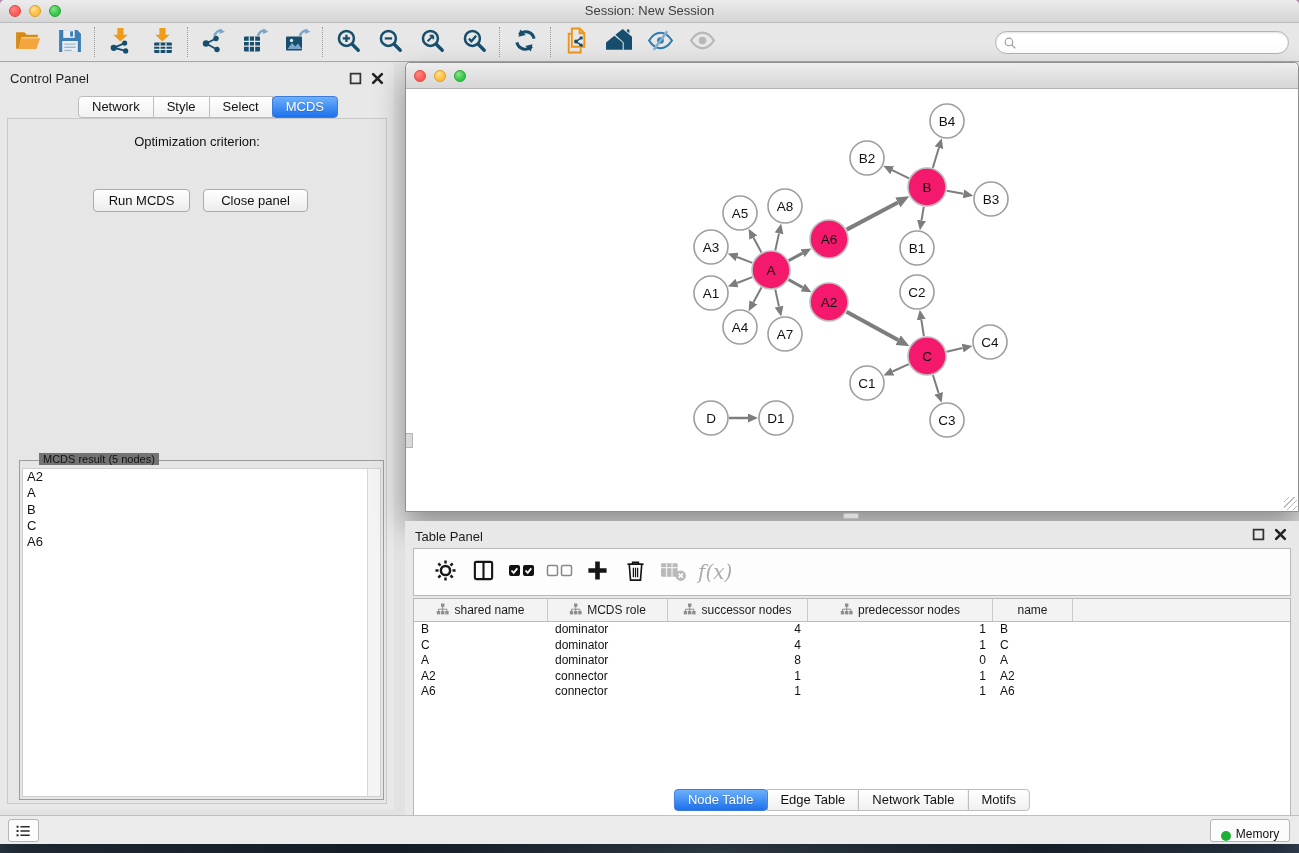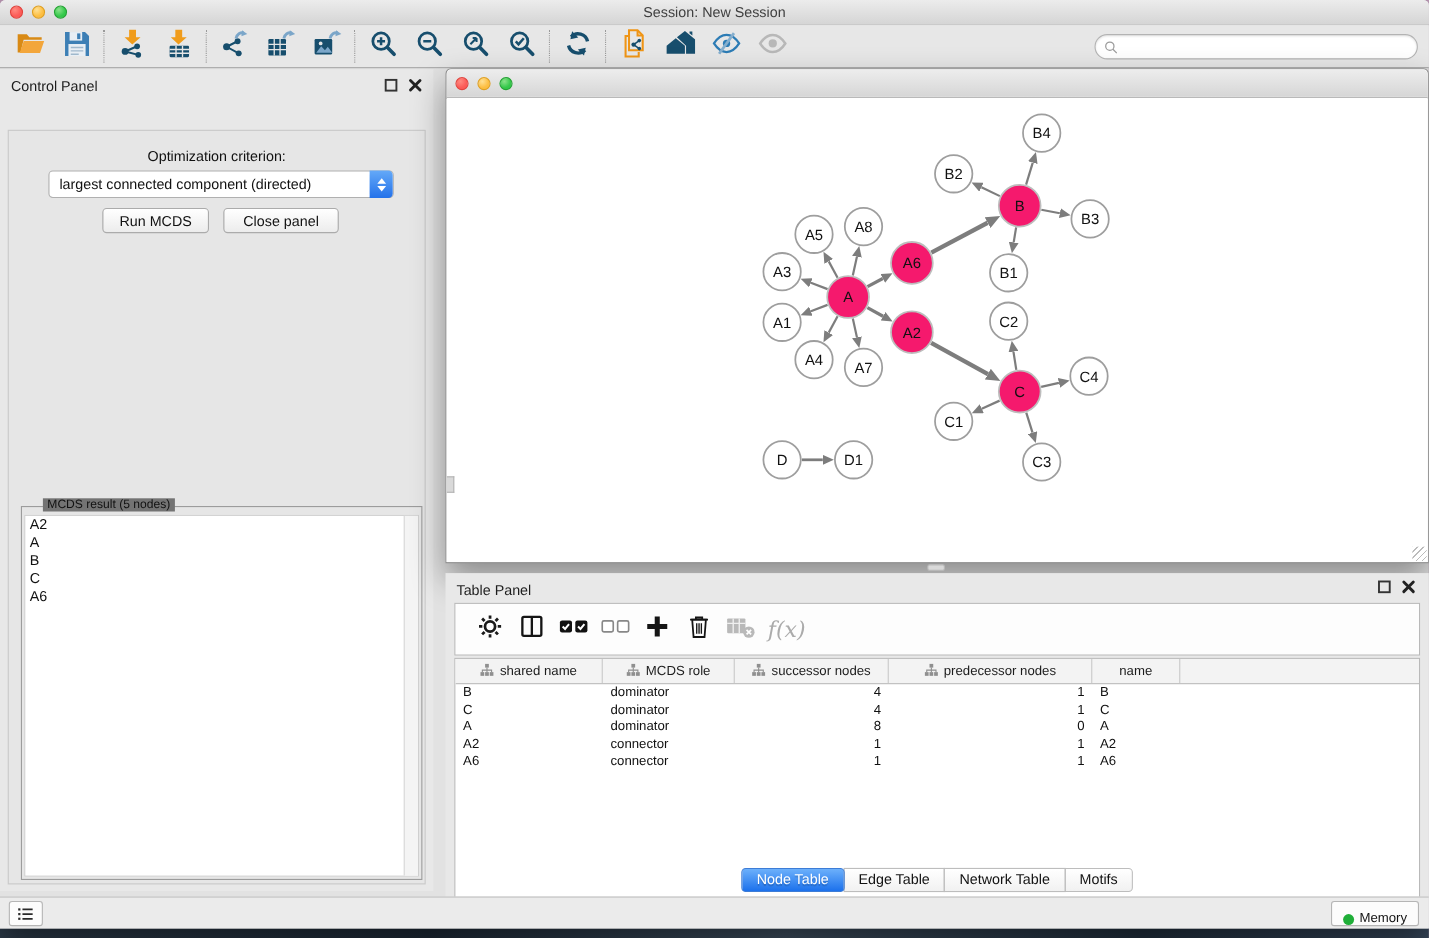--- a/index.html
+++ b/index.html
@@ -281,29 +281,28 @@
   <div class="control-panel">
     <div class="panel-title">Control Panel</div>
     <div class="panel-btns">
       <span><svg viewBox="0 0 12 12">
             <rect x="1.5" y="1.5" width="9" height="9" fill="none" stroke="#333" stroke-width="1.6"></rect>
           </svg></span>
       <span><svg viewBox="0 0 12 12">
             <path d="M2 2l8 8M10 2l-8 8" stroke="#222" stroke-width="2.4" stroke-linecap="round"></path>
           </svg></span>
     </div>
+    <div class="seg-tabs cp-tabs" id="cp-tabs">
+        <div class="seg-tab">Network</div>
+        <div class="seg-tab">Style</div>
+        <div class="seg-tab">Select</div>
+        <div class="seg-tab active">MCDS</div>
+      </div>
     <div class="cp-body">
       <div class="opt-label">Optimization criterion:</div>
-      <div class="opt-select">
-        <span>largest connected component (directed)</span>
-        <span class="opt-stepper">
-            <i class="up"></i>
-            <i class="down"></i>
-          </span>
-      </div>
       <div class="cp-btn run-btn">Run MCDS</div>
       <div class="cp-btn closep-btn">Close panel</div>
       <div class="groupbox">
         <div class="legend">MCDS result (5 nodes)</div>
         <div class="mcds-list" id="mcds-list">
           <div class="mcds-scroll"></div>
         <div class="mcds-item">A2</div>
             <div class="mcds-item">A</div>
             <div class="mcds-item">B</div>
             <div class="mcds-item">C</div>

